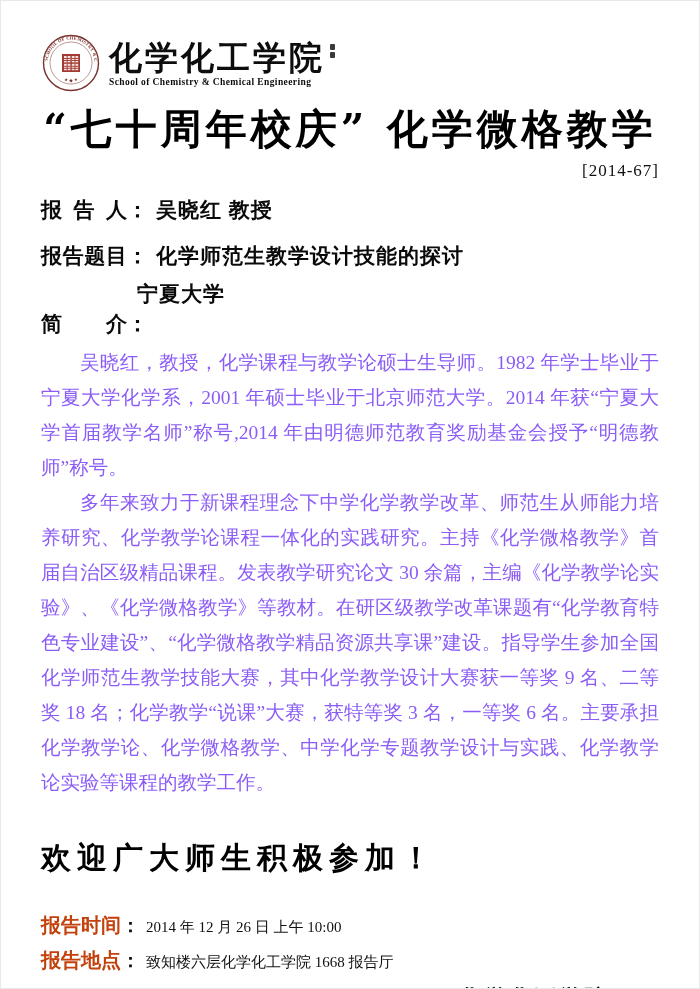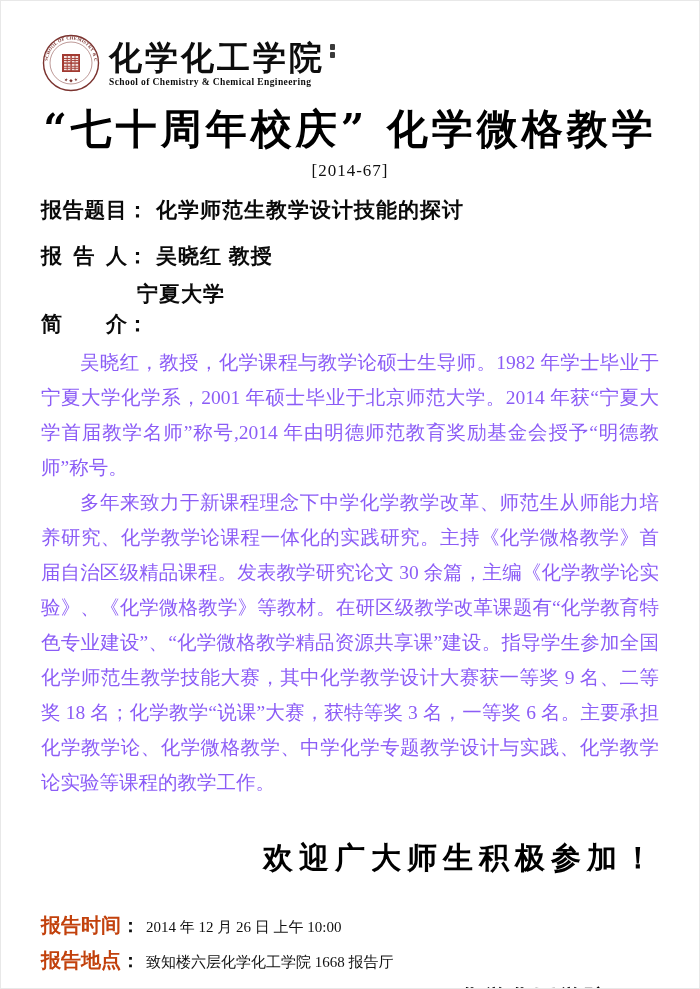--- a/index.html
+++ b/index.html
@@ -47,21 +47,21 @@
     text-align: center;
     font-family: "DejaVu Serif", "Liberation Serif", serif;
     font-weight: 900;
     font-size: 41px;
     line-height: 52px;
     letter-spacing: 4px;
     white-space: nowrap;
     color: #000;
   }
   .doc-number {
-    text-align: center;
+    text-align: right;
     font-size: 17px;
     letter-spacing: 1px;
     margin-bottom: 14px;
     color: #111;
   }
 
   
   .meta { font-family: "Liberation Sans", "DejaVu Sans", sans-serif; font-weight: bold; font-size: 21px; color: #0a0a0a; }
   .meta-line { line-height: 30px; }
   .meta-line + .meta-line { margin-top: 16px; }
@@ -84,21 +84,21 @@
     line-height: 35px;
     text-align: justify;
     text-indent: 2em;
     color: #8b5cf6;
     font-family: "Liberation Serif", "DejaVu Serif", serif;
   }
 
   
   .welcome {
     margin: 38px 0 0 0;
-    text-align: right;
+    text-align: left;
     font-family: "DejaVu Serif", "Liberation Serif", serif;
     font-weight: 900;
     font-size: 30px;
     letter-spacing: 6px;
     color: #000;
   }
 
   
   .footer { margin-top: 30px; }
   .footer-line { line-height: 33px; font-size: 19px; }
@@ -159,24 +159,24 @@
       </div>
       <div class="logo-en">School of Chemistry &amp; Chemical Engineering</div>
     </div>
   </div>
 
   <h1 class="title">“七十周年校庆” 化学微格教学</h1>
   <div class="doc-number">[2014-67]</div>
 
   <div class="meta">
     <div class="meta-line">
+      <span class="lbl">报告人</span><span class="colon">：</span><span class="value">吴晓红 教授</span>
+    </div>
+    <div class="meta-line">
       <span class="lbl">报告题目</span><span class="colon">：</span><span class="value">化学师范生教学设计技能的探讨</span>
-    </div>
-    <div class="meta-line">
-      <span class="lbl">报告人</span><span class="colon">：</span><span class="value">吴晓红 教授</span>
     </div>
     <div class="affiliation">宁夏大学</div>
     <div class="meta-line">
       <span class="lbl">简介</span><span class="colon">：</span>
     </div>
   </div>
 
   <div class="intro">
     <p>吴晓红，教授，化学课程与教学论硕士生导师。1982 年学士毕业于宁夏大学化学系，2001 年硕士毕业于北京师范大学。2014 年获“宁夏大学首届教学名师”称号,2014 年由明德师范教育奖励基金会授予“明德教师”称号。</p>
     <p>多年来致力于新课程理念下中学化学教学改革、师范生从师能力培养研究、化学教学论课程一体化的实践研究。主持《化学微格教学》首届自治区级精品课程。发表教学研究论文 30 余篇，主编《化学教学论实验》、《化学微格教学》等教材。在研区级教学改革课题有“化学教育特色专业建设”、“化学微格教学精品资源共享课”建设。指导学生参加全国化学师范生教学技能大赛，其中化学教学设计大赛获一等奖 9 名、二等奖 18 名；化学教学“说课”大赛，获特等奖 3 名，一等奖 6 名。主要承担化学教学论、化学微格教学、中学化学专题教学设计与实践、化学教学论实验等课程的教学工作。</p>

